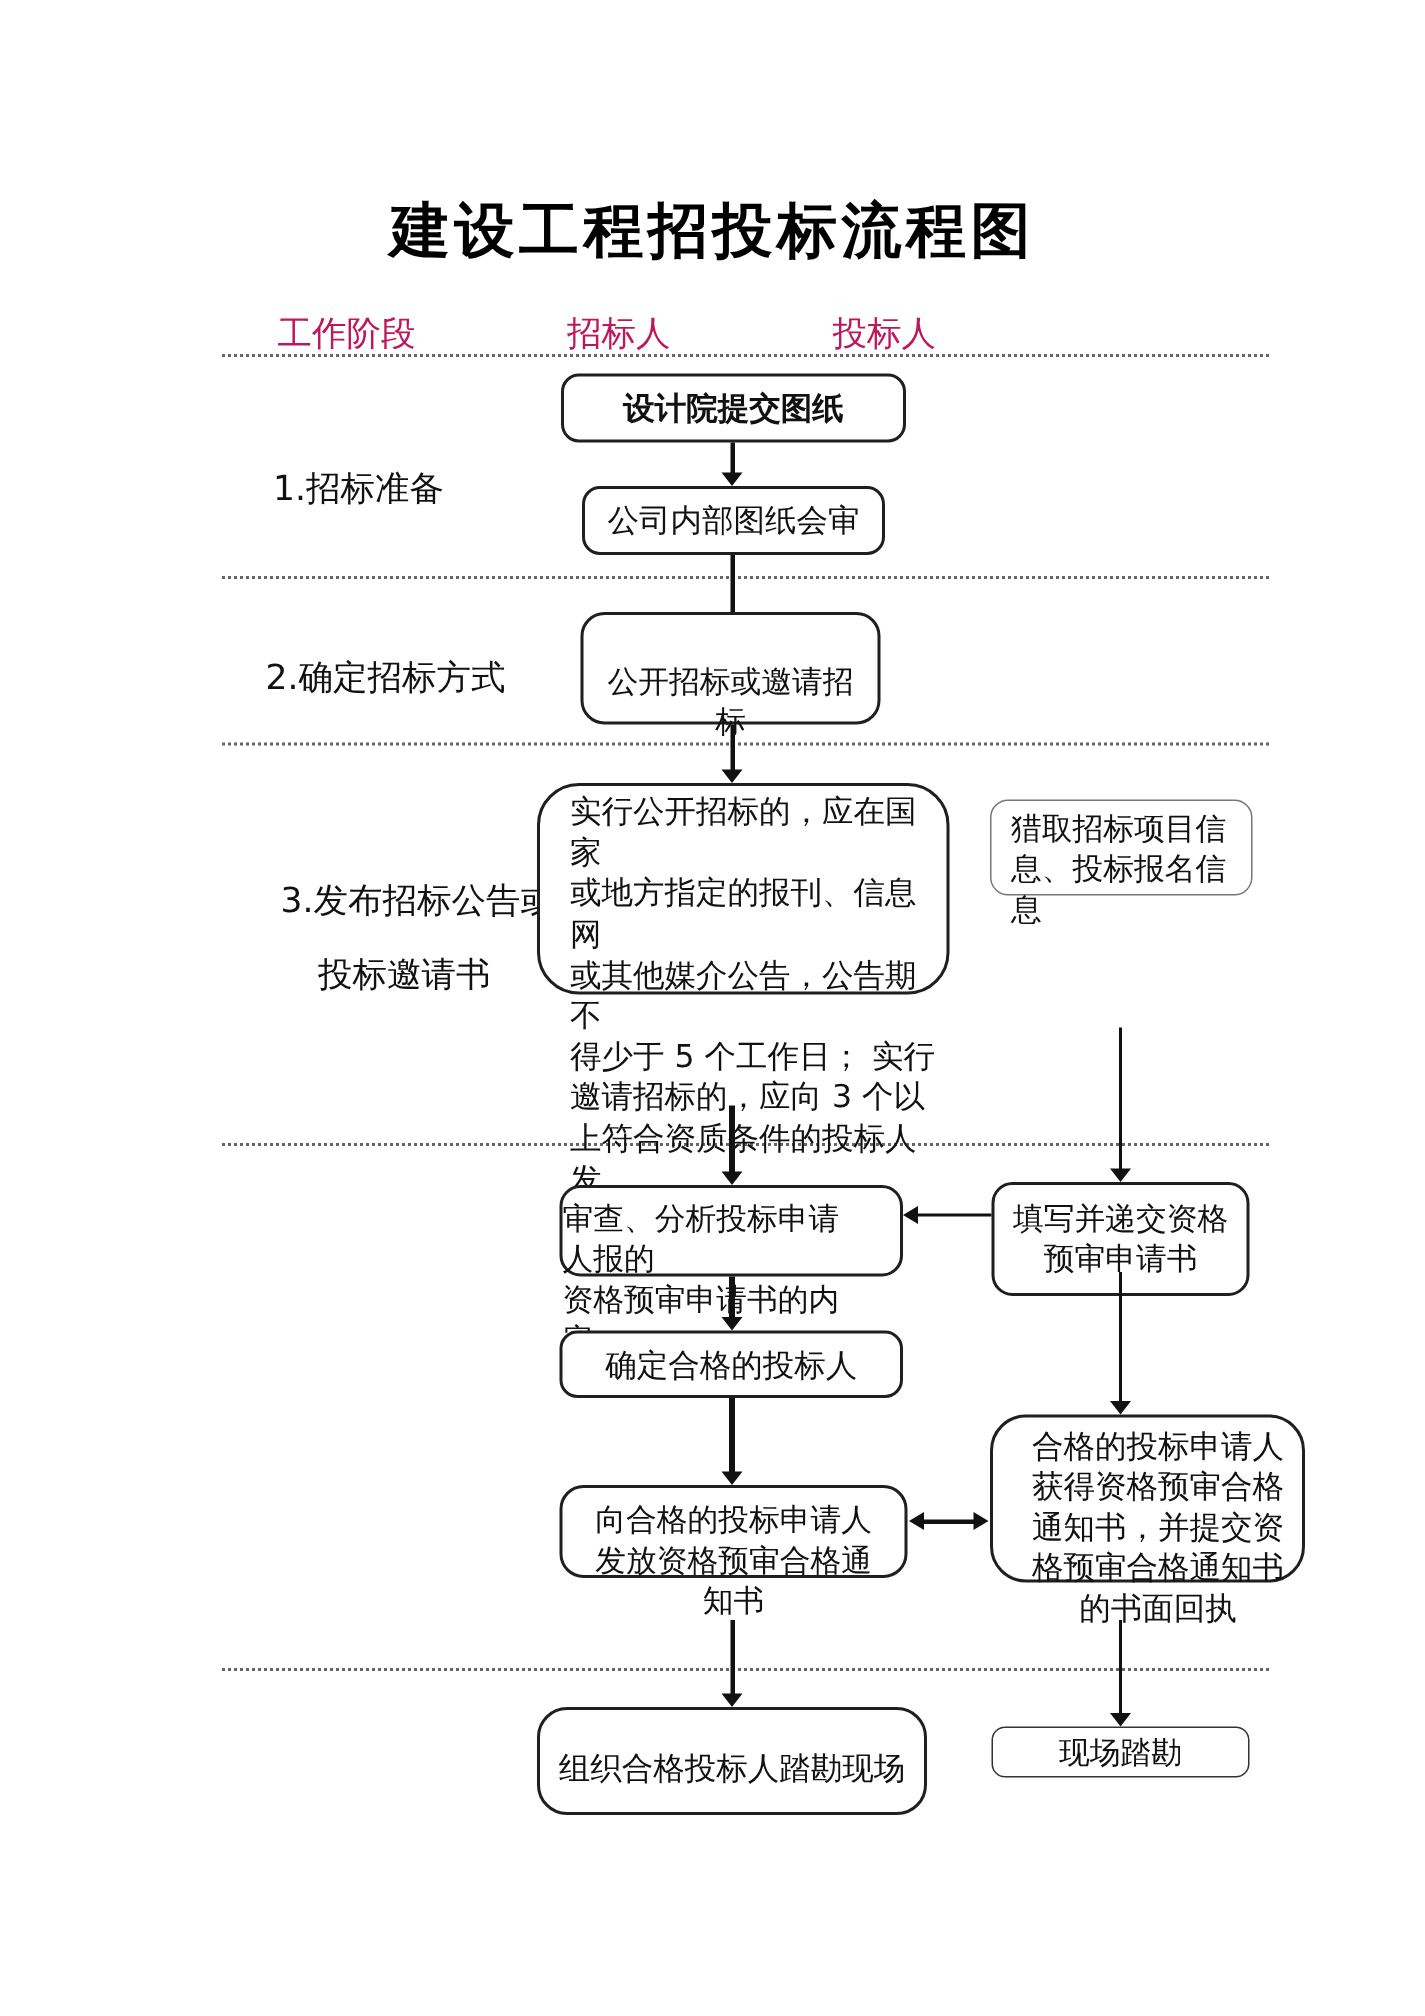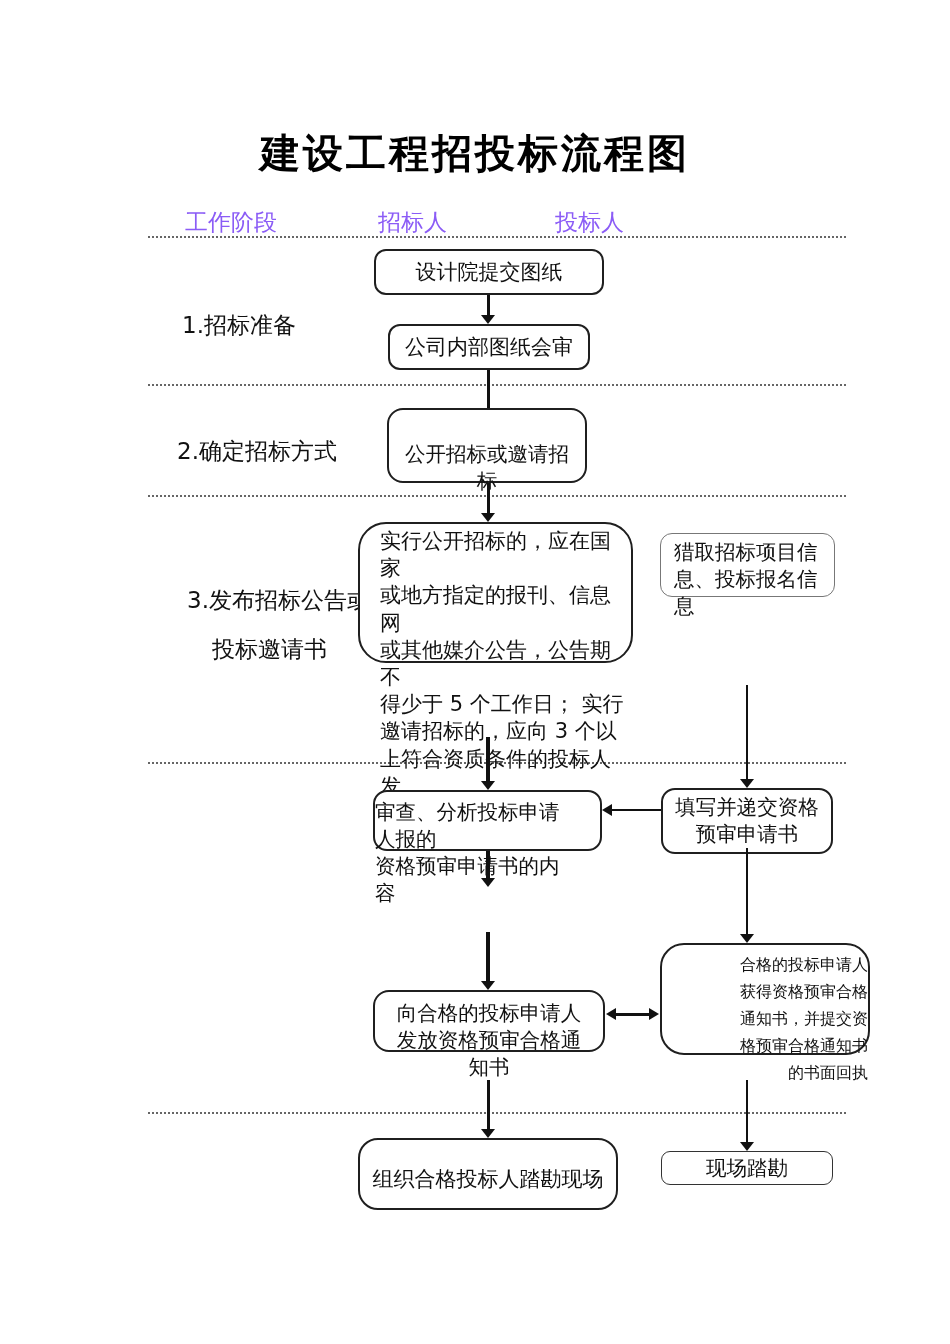--- a/index.html
+++ b/index.html
@@ -6,21 +6,21 @@
   #page{
     position:relative;width:950px;height:1344px;background:#ffffff;
     font-family:"DejaVu Sans","Liberation Sans",sans-serif;color:#111;
     overflow:hidden;
   }
   .title{
     position:absolute;left:0;right:0;top:126px;text-align:center;
     font-family:"DejaVu Serif","Liberation Serif",serif;
     font-size:40px;font-weight:900;letter-spacing:3px;color:#000;
   }
-  .colhead{position:absolute;font-size:23px;color:#8b5cf6;}
+  .colhead{position:absolute;font-size:23px;color:#be185d;}
   .divider{position:absolute;left:148px;width:698px;height:0;border-top:2px dotted #666;z-index:1;}
   .stage{position:absolute;font-size:23px;color:#111;z-index:2;}
   .pre{white-space:pre-line;}
   .node{
     position:absolute;background:#ffffff;border:2px solid #1f1f1f;
     box-sizing:border-box;font-size:21px;color:#111;z-index:2;
   }
   .node .txt{position:relative;z-index:2;}
   .flexc{display:flex;align-items:center;justify-content:center;text-align:center;}
   .vline{position:absolute;background:#111;z-index:3;}
@@ -47,21 +47,21 @@
   <div class="divider" style="top:384px;"></div>
   <div class="divider" style="top:495px;"></div>
   <div class="divider" style="top:762px;"></div>
   <div class="divider" style="top:1112px;"></div>
 
   <div class="stage" style="left:182px;top:310px;">1.招标准备</div>
   <div class="stage" style="left:177px;top:436px;">2.确定招标方式</div>
   <div class="stage" style="left:187px;top:585px;">3.发布招标公告或</div>
   <div class="stage" style="left:212px;top:634px;">投标邀请书</div>
 
-  <div class="node flexc" style="left:374px;top:249px;width:230px;height:46px;border-radius:12px;">
+  <div class="node flexc" style="left:374px;top:249px;width:230px;height:46px;border-radius:12px;font-weight:bold;">
     <span class="txt">设计院提交图纸</span>
   </div>
 
   <div class="node flexc" style="left:388px;top:324px;width:202px;height:46px;border-radius:12px;">
     <span class="txt">公司内部图纸会审</span>
   </div>
 
   <div class="node" style="left:387px;top:408px;width:200px;height:75px;border-radius:16px;overflow:visible;">
     <div class="txt pre" style="padding-top:31px;text-align:center;line-height:27px;font-size:20.5px;">公开招标或邀请招
 标</div>
@@ -77,44 +77,47 @@
 送投标邀请书</div>
   </div>
 
   <div class="node" style="left:373px;top:790px;width:229px;height:61px;border-radius:14px;overflow:visible;">
     <div class="txt pre" style="padding-top:7px;line-height:27px;font-size:20.5px;">审查、分析投标申请
 人报的
 资格预审申请书的内
 容</div>
   </div>
 
+  <div class="node flexc" style="left:373px;top:887px;width:229px;height:45px;border-radius:12px;">
+    <span class="txt">确定合格的投标人</span>
+  </div>
 
   <div class="node" style="left:373px;top:990px;width:232px;height:62px;border-radius:16px;overflow:visible;">
     <div class="txt pre" style="padding-top:8px;text-align:center;line-height:27px;font-size:20.5px;">向合格的投标申请人
 发放资格预审合格通
 知书</div>
   </div>
 
   <div class="node flexc" style="left:358px;top:1138px;width:260px;height:72px;border-radius:20px;padding-top:10px;">
     <span class="txt">组织合格投标人踏勘现场</span>
   </div>
 
   <div class="node" style="left:660px;top:533px;width:175px;height:64px;border-radius:12px;border:1.5px solid #777;overflow:visible;">
     <div class="txt pre" style="padding:5px 0 0 13px;text-align:left;line-height:27px;font-size:20.5px;">猎取招标项目信
 息、投标报名信
 息</div>
   </div>
 
-  <div class="node flexc pre" style="left:661px;top:788px;width:172px;height:66px;border-radius:14px;line-height:27px;font-size:20.5px;">
+  <div class="node flexc pre" style="left:661px;top:788px;width:172px;height:76px;border-radius:14px;line-height:27px;font-size:20.5px;">
     <span class="txt pre">填写并递交资格
 预审申请书</span>
   </div>
 
   <div class="node" style="left:660px;top:943px;width:210px;height:112px;border-radius:24px;overflow:visible;">
-    <div class="txt pre" style="padding:6px 0 0 14px;text-align:right;line-height:27px;font-size:16px;">合格的投标申请人
+    <div class="txt pre" style="padding:6px 0 0 14px;text-align:center;line-height:27px;font-size:21px;">合格的投标申请人
 获得资格预审合格
 通知书，并提交资
 格预审合格通知书
 的书面回执</div>
   </div>
 
   <div class="node flexc" style="left:661px;top:1151px;width:172px;height:34px;border-radius:9px;border:1.5px solid #333;font-size:20.5px;">
     <span class="txt">现场踏勘</span>
   </div>
 

